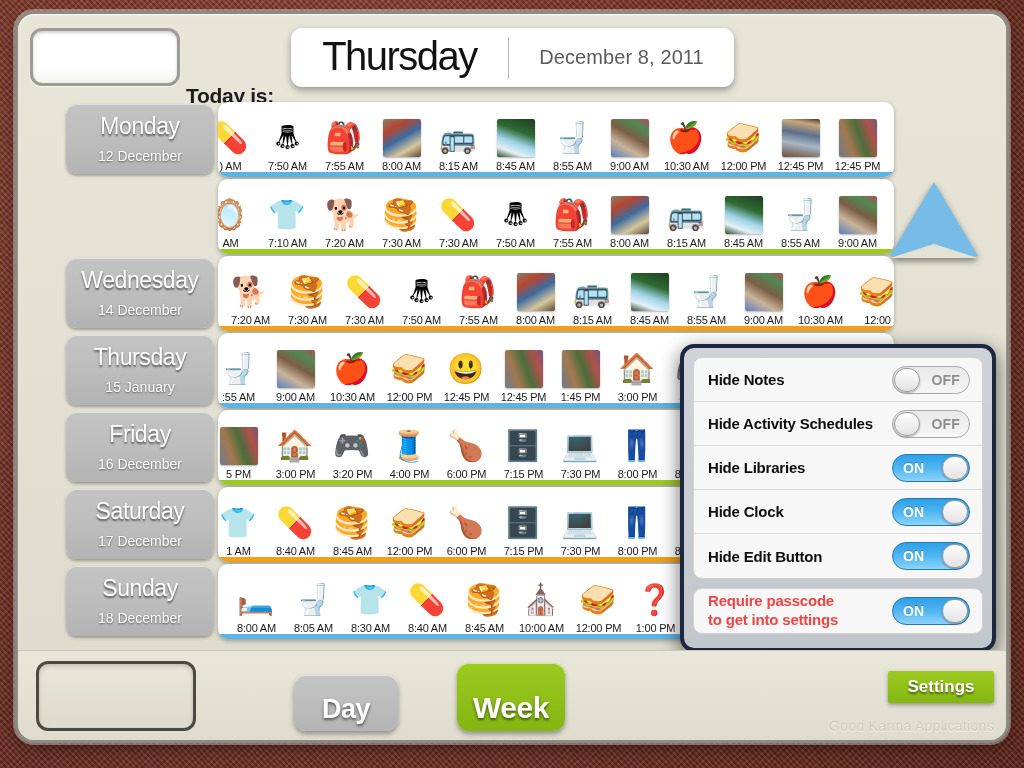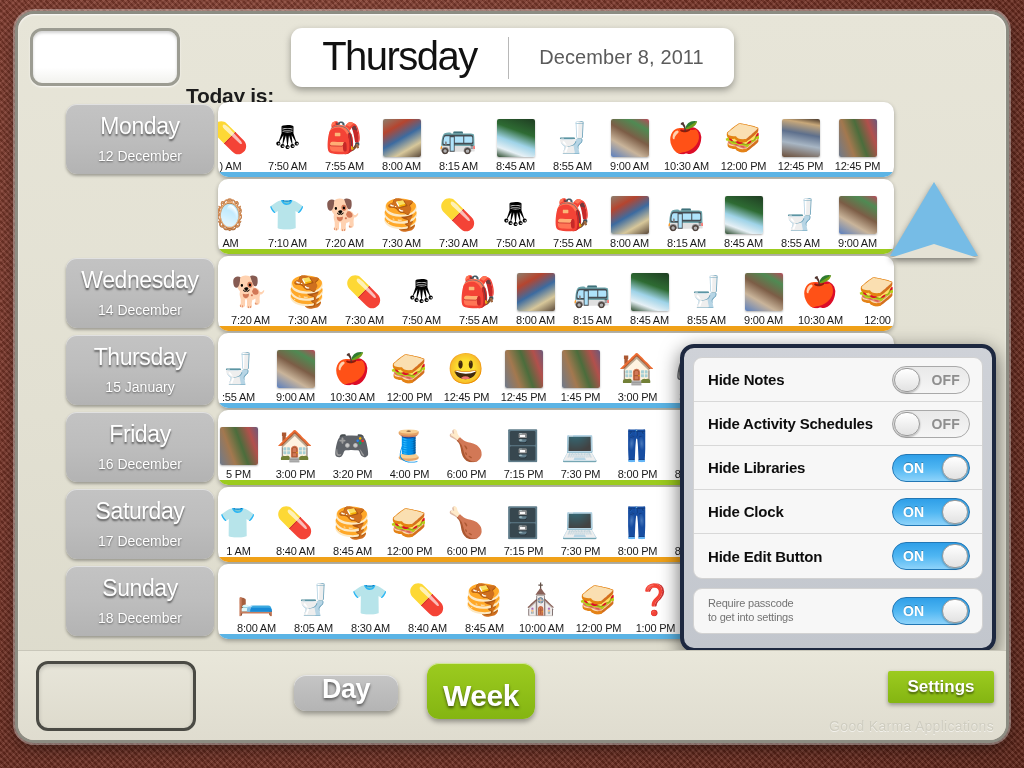--- a/index.html
+++ b/index.html
@@ -159,21 +159,21 @@
     margin:9px; background:#f7f7f7; border-radius:9px; overflow:hidden;
     border:1px solid #d2d2d2;
   }
   .pop-row {
     height:44px; display:flex; align-items:center;
     padding:0 12px 0 14px;
     border-bottom:1px solid #d8d8d8;
   }
   .pop-row:last-child { border-bottom:none; }
   .pop-row .rlabel { flex:1; font-size:15px; font-weight:bold; color:#0d0d0d; letter-spacing:-0.2px; }
-  .pop-row.small .rlabel { font-size:11px; font-weight:normal; color:#737373; line-height:1.25; }
+  .pop-row.small .rlabel { font-size:15px; font-weight:bold; color:#ef4444; line-height:1.25; }
 
   .toggle {
     width:78px; height:28px; border-radius:14px; position:relative;
     border:1px solid #a9a9a9;
     flex:0 0 78px;
   }
   .toggle .knob {
     position:absolute; top:1px; width:26px; height:24px; border-radius:13px;
     background:linear-gradient(180deg,#ffffff 0%,#e2e2e2 100%);
     border:1px solid #9a9a9a;
@@ -203,22 +203,22 @@
     position:absolute; border-radius:12px;
     display:flex; align-items:flex-end; justify-content:center;
     font-size:27px; font-weight:bold; color:#ffffff;
     text-shadow: 0 2px 3px rgba(0,0,0,0.55);
     box-shadow:0 3px 5px rgba(0,0,0,0.35), inset 0 1px 0 rgba(255,255,255,0.55);
     padding-bottom:6px;
     letter-spacing:-0.5px;
   }
   .vbtn.grey { background:linear-gradient(180deg,#c5c5c5 0%,#b4b4b4 100%); }
   .vbtn.green { background:linear-gradient(180deg,#9ccb1f 0%,#84b512 100%); }
-  #btn-day   { left:276px; top:24px; width:104px; height:36px;text-align:right; }
-  #btn-week  { left:409px; top:12px; width:108px; height:56px; font-size:30px; }
+  #btn-day   { left:276px; top:24px; width:104px; height:56px;text-align:right; }
+  #btn-week  { left:439px; top:12px; width:108px; height:68px; font-size:30px; }
   #btn-month { left:590px; top:24px; width:118px; height:52px; }
 
   #btn-settings {
     position:absolute; left:870px; top:20px; width:106px; height:32px;
     background:linear-gradient(180deg,#9ccb1f 0%,#84b512 100%);
     border-radius:2px;
     display:flex; align-items:center; justify-content:center;
     font-size:17px; font-weight:bold; color:#ffffff;
     text-shadow:0 2px 2px rgba(0,0,0,0.5);
     box-shadow:0 2px 4px rgba(0,0,0,0.35);

